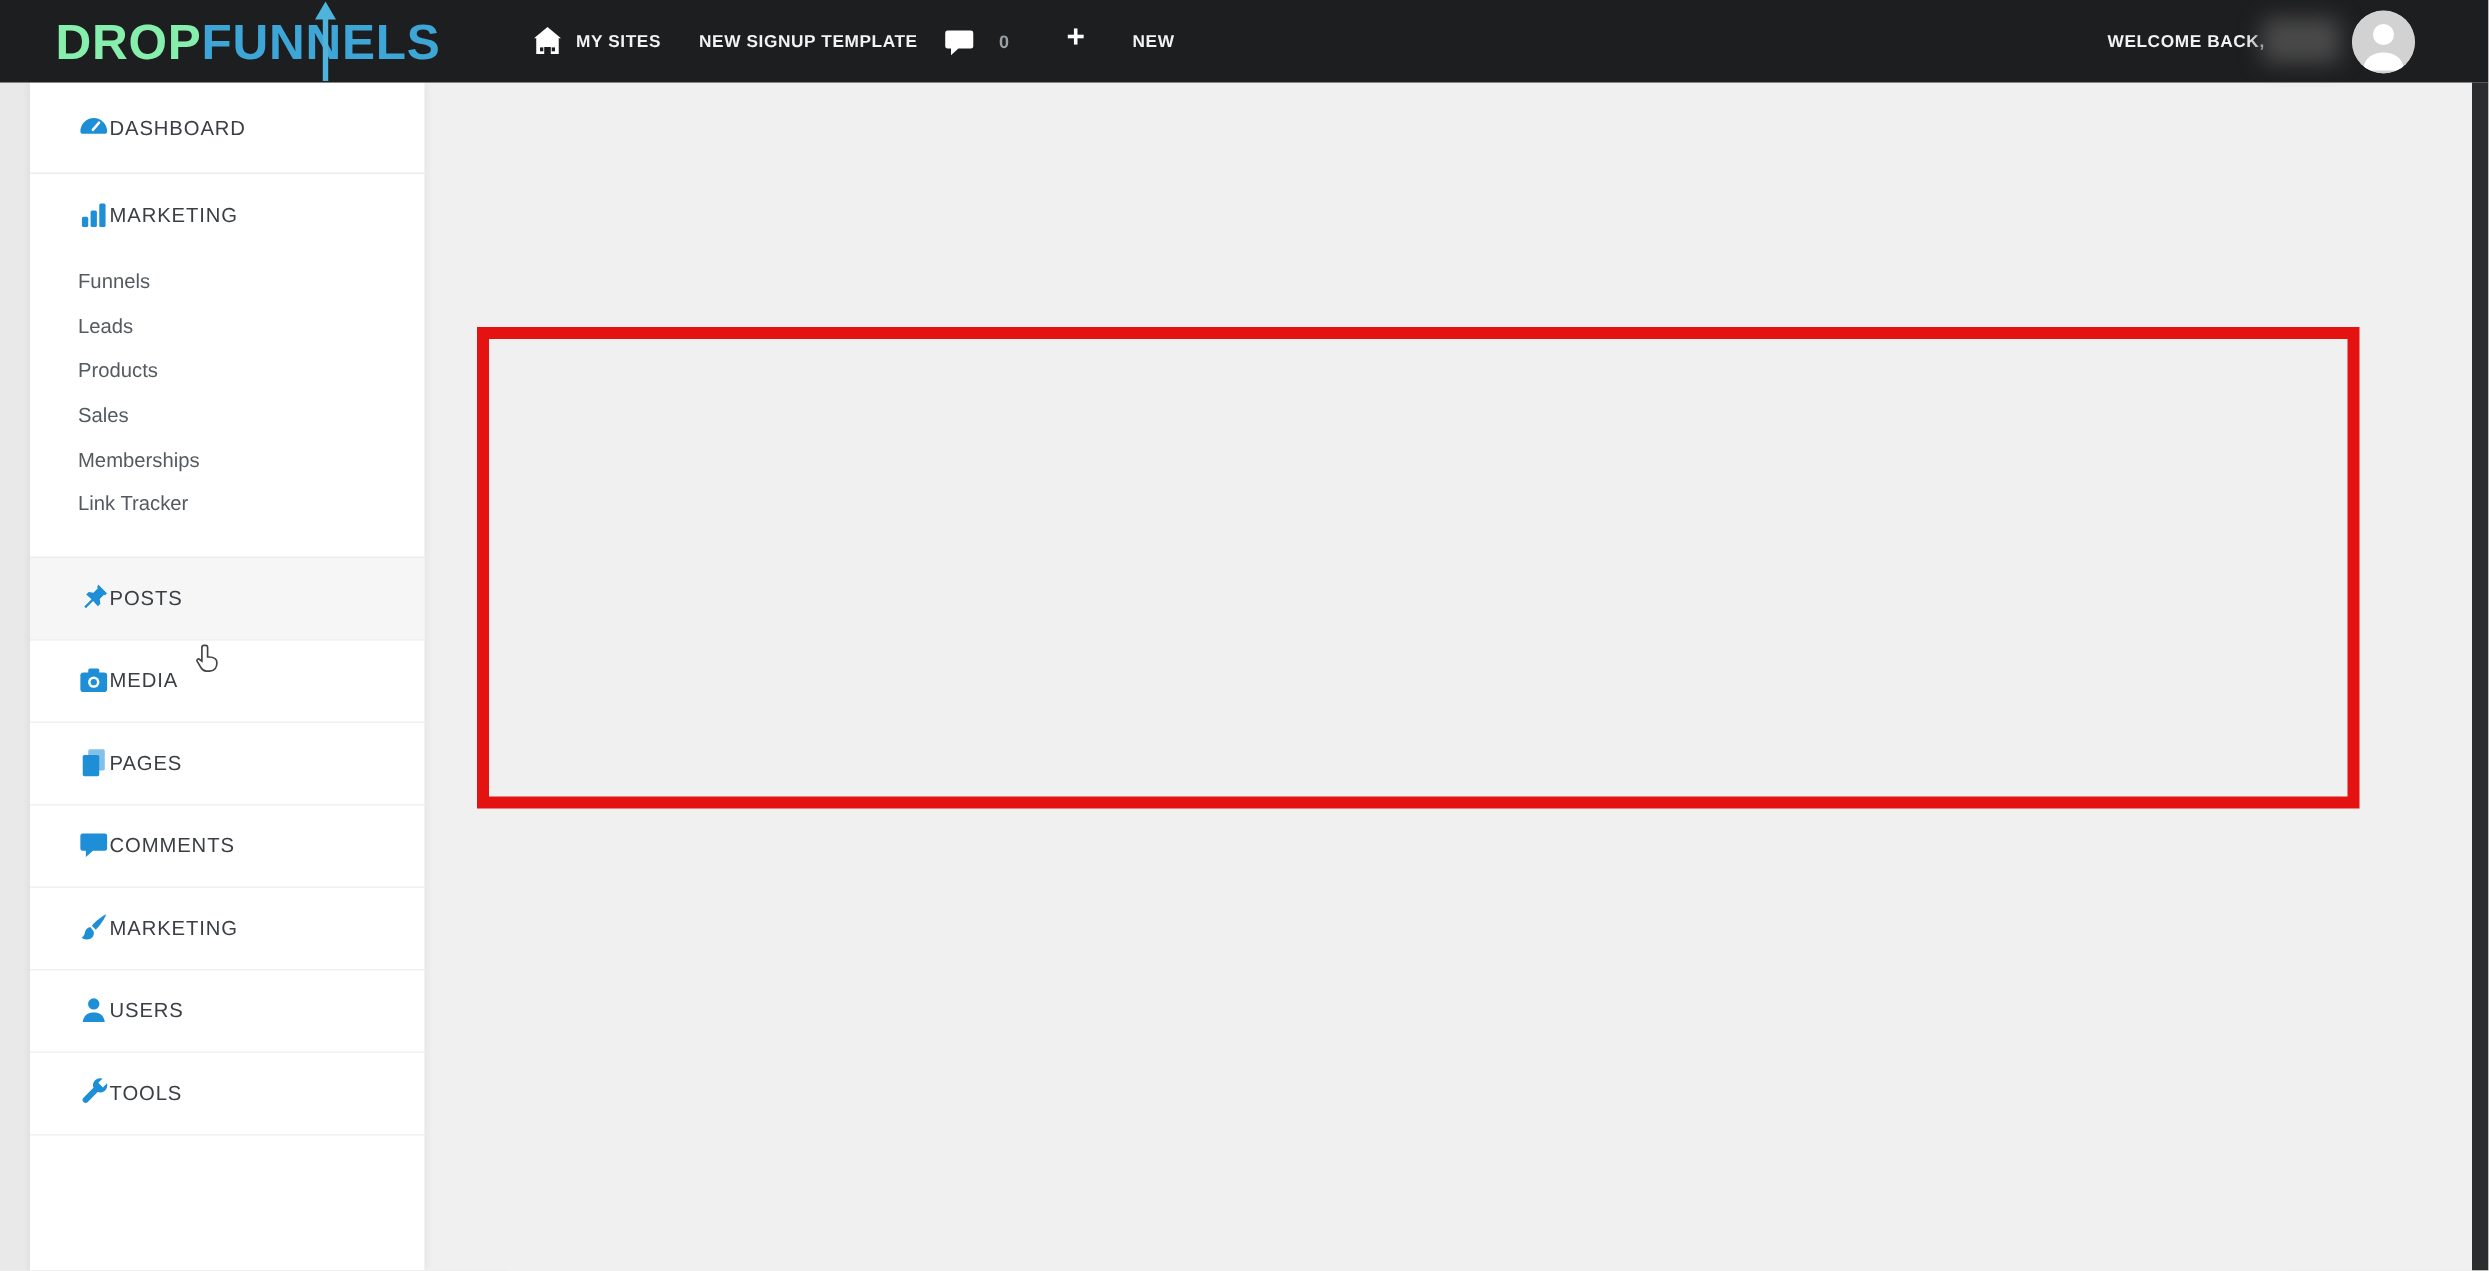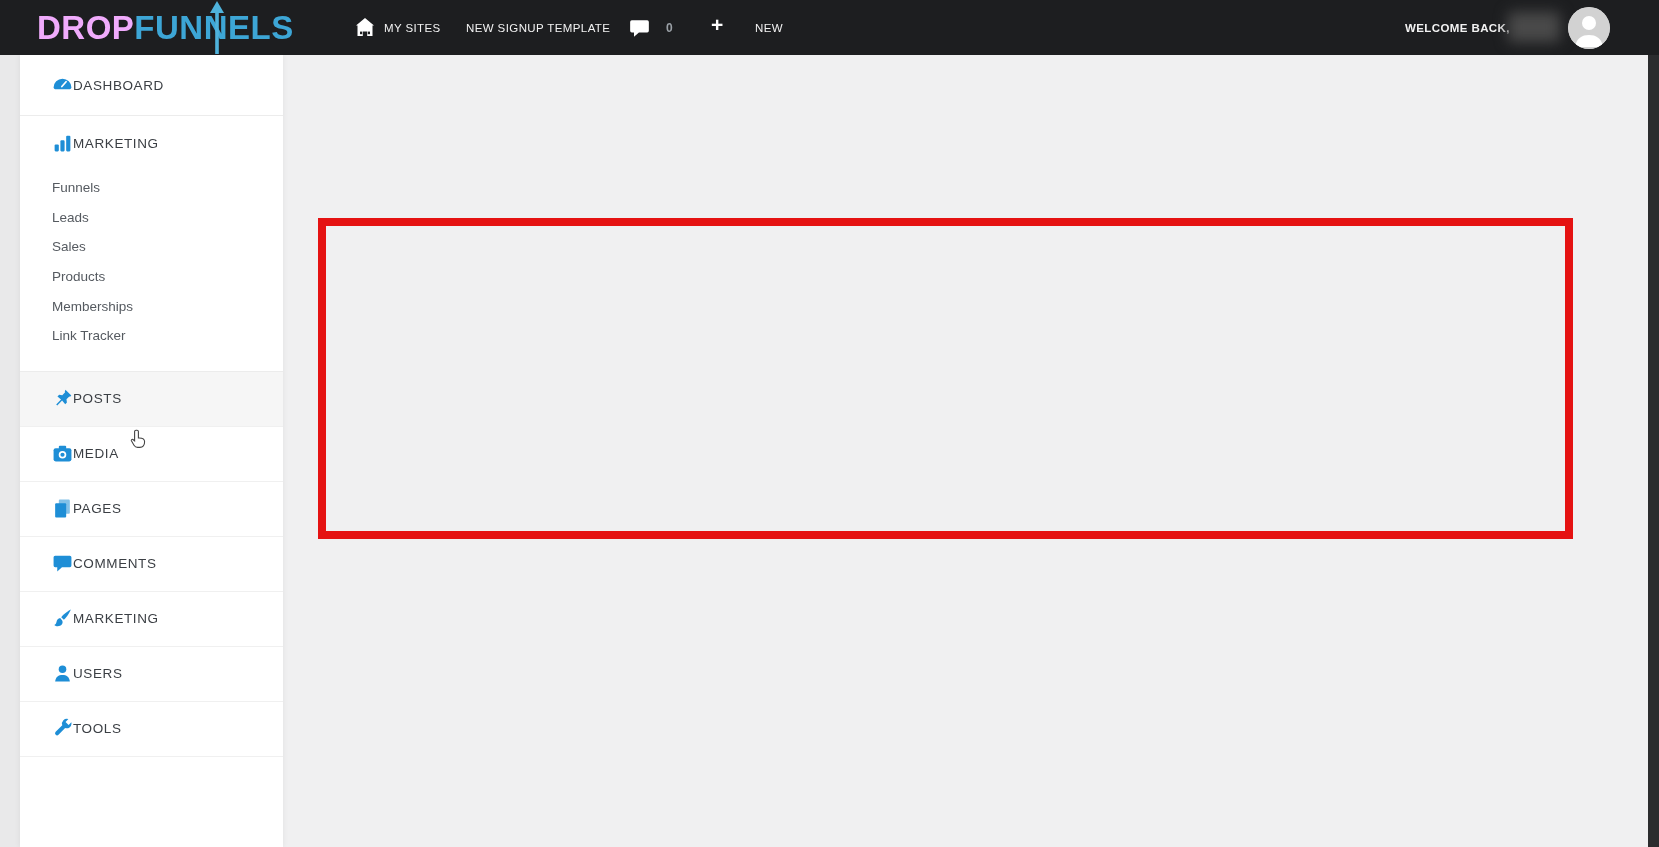--- a/index.html
+++ b/index.html
@@ -6,24 +6,24 @@
   body{
     width:1659px;height:847px;position:relative;overflow:hidden;
     background:#e9e9ea;font-family:"Liberation Sans",sans-serif;
     -webkit-font-smoothing:antialiased;
   }
   .abs{position:absolute;}
 
   
   .topbar{left:0;top:0;width:1659px;height:55px;background:#1d1e20;z-index:20;}
   .logo{left:37px;top:9px;font-size:33px;font-weight:bold;letter-spacing:.5px;white-space:nowrap;}
-  .logo .p1{color:#f0abfc;}
+  .logo .p1{color:#86efac;}
   .logo .p2{color:#3da6d6;}
   .logo-arrow{left:209px;top:1px;z-index:22;}
-  .tb-item{color:#f2f2f2;font-size:11.5px;font-weight:normal;letter-spacing:.4px;top:22px;white-space:nowrap;}
+  .tb-item{color:#f2f2f2;font-size:11.5px;font-weight:bold;letter-spacing:.4px;top:22px;white-space:nowrap;}
   .tb-icon{top:16px;}
   .tb-count{color:#9aa0a6;font-weight:bold;font-size:12px;top:21px;}
   .tb-plus{color:#fff;font-size:21px;font-weight:bold;top:13px;}
   .welcome{color:#f2f2f2;font-size:11.5px;font-weight:bold;letter-spacing:.4px;top:22px;left:1405px;}
   .blurname{left:1508px;top:12px;width:52px;height:30px;background:#4a4a4a;filter:blur(7px);border-radius:4px;}
   .avatar{left:1568px;top:7px;width:42px;height:42px;border-radius:50%;background:#d2d2d2;overflow:hidden;}
 
   
   .scrollbar{right:0;top:55px;width:11px;bottom:0;background:#2b2c2e;z-index:25;}
 
@@ -157,22 +157,22 @@
           <rect x="8" y="7" width="4" height="10.5" rx="1"></rect>
           <rect x="13.5" y="2.5" width="4" height="15" rx="1"></rect>
         </svg>
     </span>
     <span class="lbl">MARKETING</span>
   </div>
 
   <div class="sb-sub">
     <div class="sb-subitem">Funnels</div>
     <div class="sb-subitem">Leads</div>
+    <div class="sb-subitem">Products</div>
     <div class="sb-subitem">Sales</div>
-    <div class="sb-subitem">Products</div>
     <div class="sb-subitem">Memberships</div>
     <div class="sb-subitem">Link Tracker</div>
   </div>
 
   <div class="sb-item hovered">
     <span class="sb-icon">
       <svg viewBox="0 0 20 20">
           <path d="M12.8 1.6l5.6 5.6-1.2 1.2-.7-.3-2.7 2.7.4 3-1.6 1.6-3-3.4-4.6 4.6-1-1 4.6-4.6-3.4-3L6.8 6.4l3 .4 2.7-2.7-.3-.7z"></path>
         </svg>
     </span>

